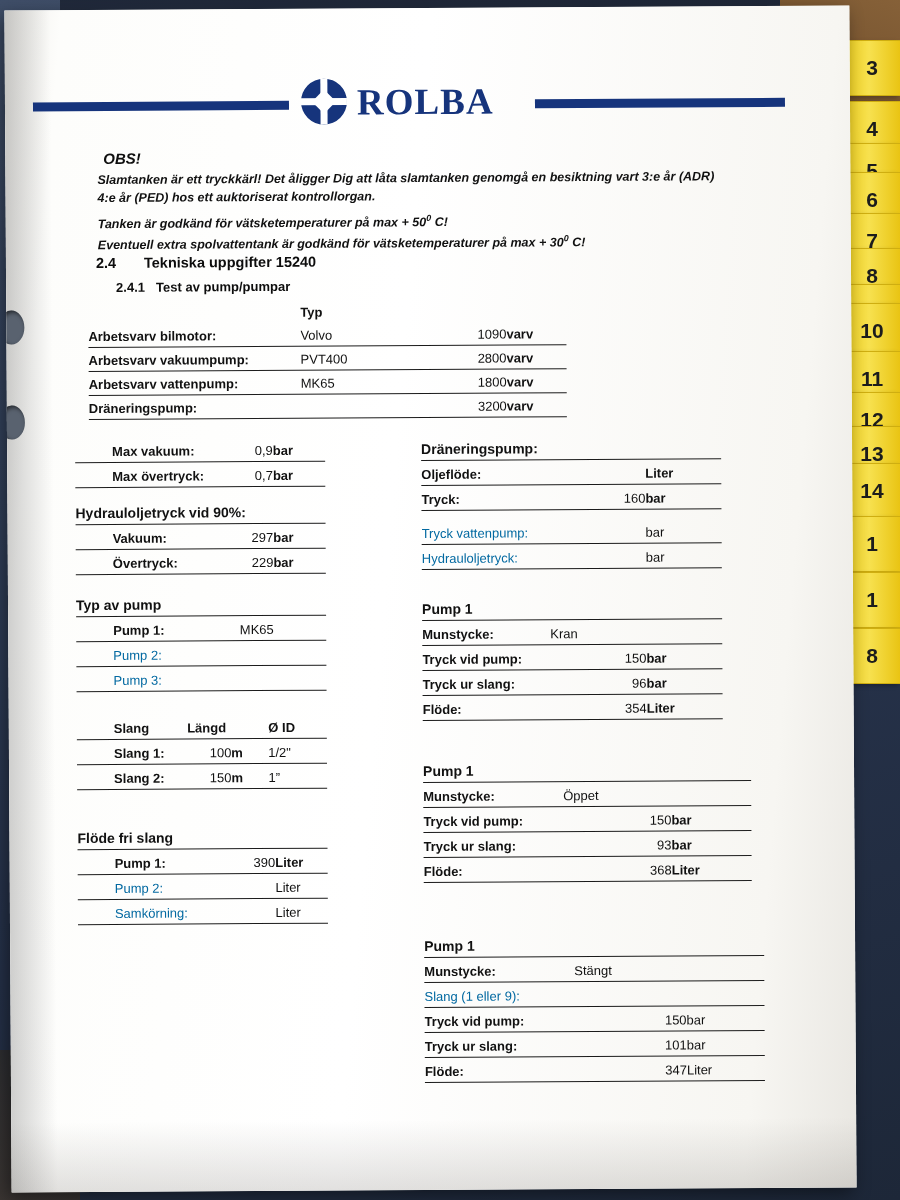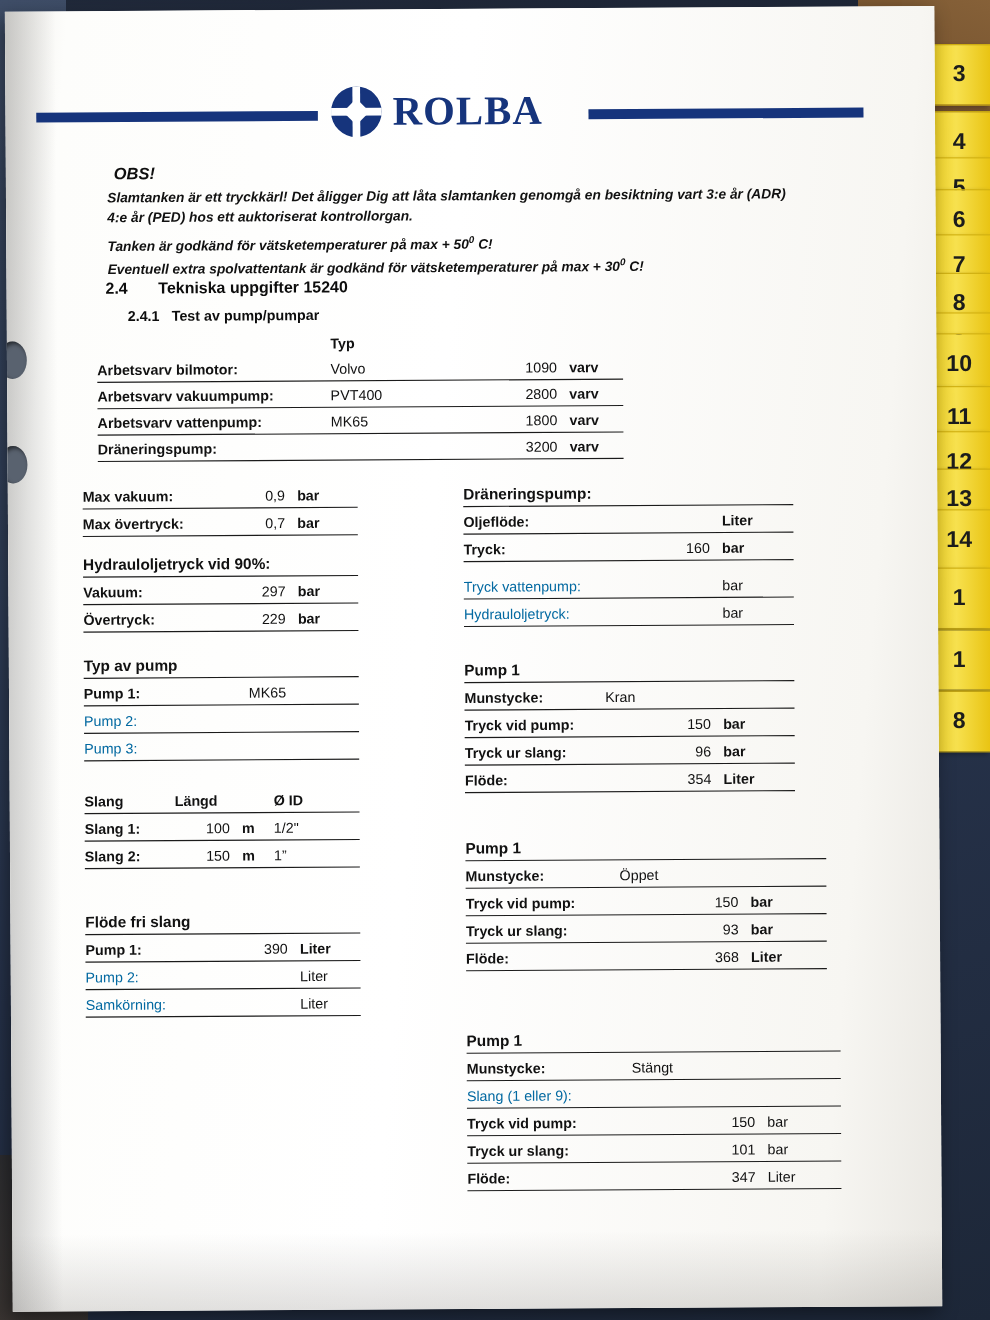--- a/index.html
+++ b/index.html
@@ -147,41 +147,41 @@
   .tbl .row.noline { border-bottom: none; }
   .tbl .row .c {
     font-size: 13px; color: #111;
     padding-bottom: 3px;
     white-space: nowrap; overflow: hidden;
   }
   .tbl .label { font-weight: bold; }
   .tbl .label.faded { font-weight: normal; color: #0369a1; }
   .tbl .mid { font-weight: normal; }
   .tbl .num { text-align: right; font-weight: normal; }
-  .tbl .unit { font-weight: bold; padding-left: 11px; }
+  .tbl .unit { font-weight: bold; }
   .tbl .unit.light { font-weight: normal; }
   .tbl .hdr { font-weight: bold; }
 
   
   #pump-test { left: 82px; top: 290px; width: 478px; }
   #pump-test .row { height: 24px; }
   #pump-test .c1 { width: 212px; }
   #pump-test .c2 { width: 142px; }
   #pump-test .c3 { width: 64px; text-align: right; }
   #pump-test .c4 { width: 58px; }
 
   
   .lcol { left: 68px; width: 250px; }
   #t-vac   { top: 428px; }
   #t-hydro { top: 490px; }
   #t-typ   { top: 582px; }
   #t-slang { top: 705px; }
   #t-flode { top: 815px; }
 
-  .lcol .c1 { width: 122px; }
+  .lcol .c1 { width: 122px; margin-left: 37px; }
   .lcol .c2 { width: 62px; text-align: right; }
   .lcol .c3 { width: 60px; }
 
   #t-slang .c1 { width: 76px; }
   #t-slang .c2 { width: 56px; text-align: right; }
   #t-slang .c3 { width: 28px; }
   #t-slang .c4 { width: 78px; padding-left: 12px; }
 
   
   .rcol { left: 414px; width: 300px; }

